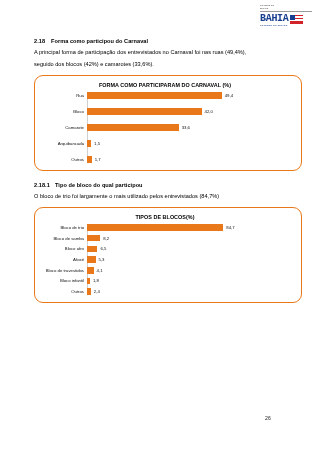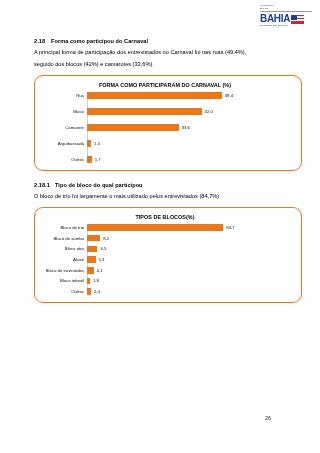--- a/index.html
+++ b/index.html
@@ -40,21 +40,21 @@
     height: 0.6px;
     background: #9b9b9b;
     margin-bottom: 2px;
   }
   .logo-main {
     display: flex;
     align-items: flex-end;
     gap: 1px;
   }
   .logo-word {
-    font-family: Liberation Sans, sans-serif;
+    font-family: Liberation Mono, monospace;
     font-weight: bold;
     font-size: 10px;
     line-height: 10px;
     color: #173f8f;
     letter-spacing: -0.3px;
   }
   .logo-flag {
     position: relative;
     width: 13px;
     height: 9px;

